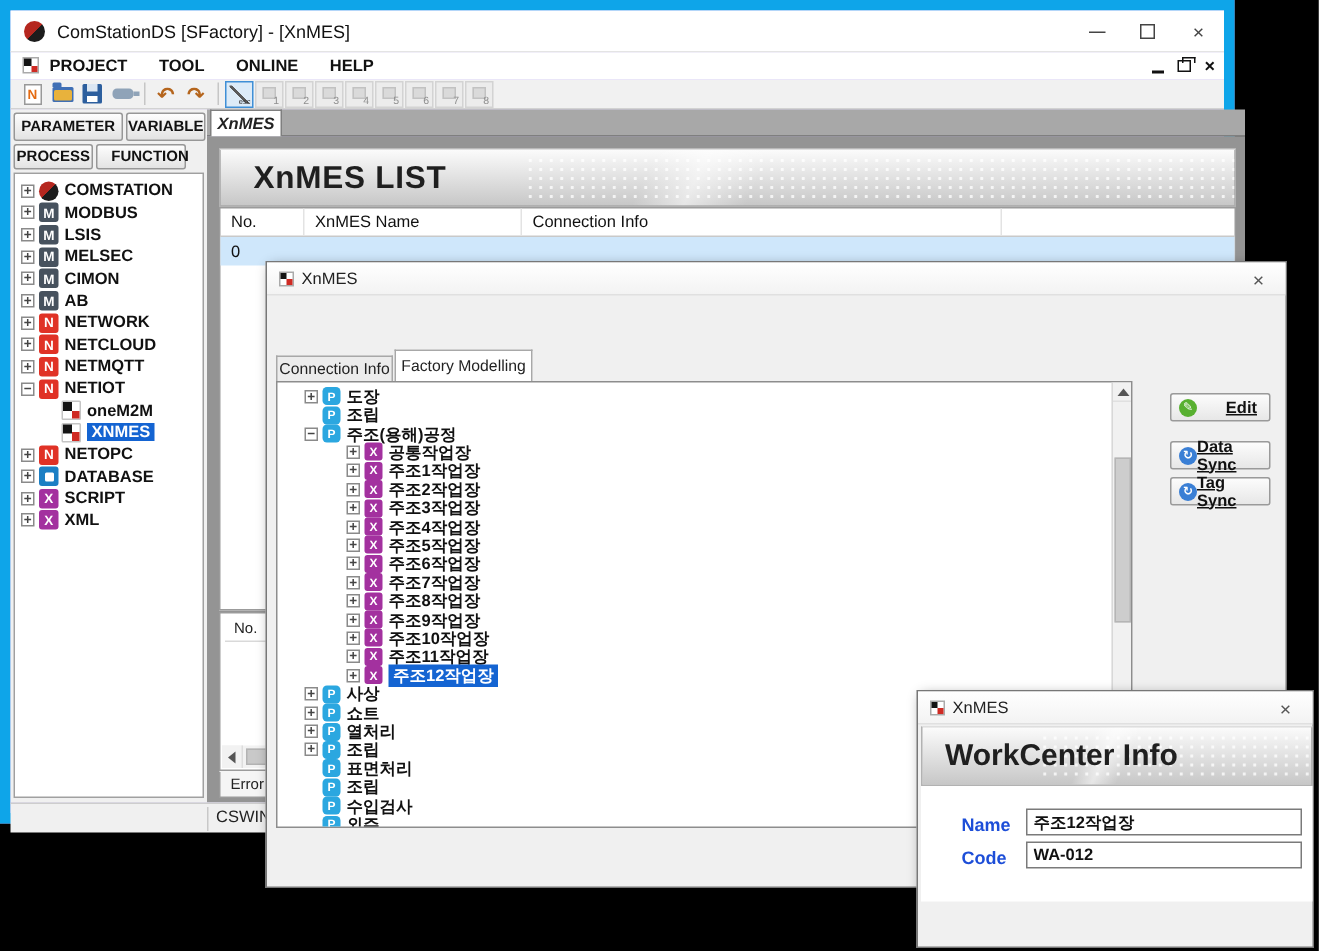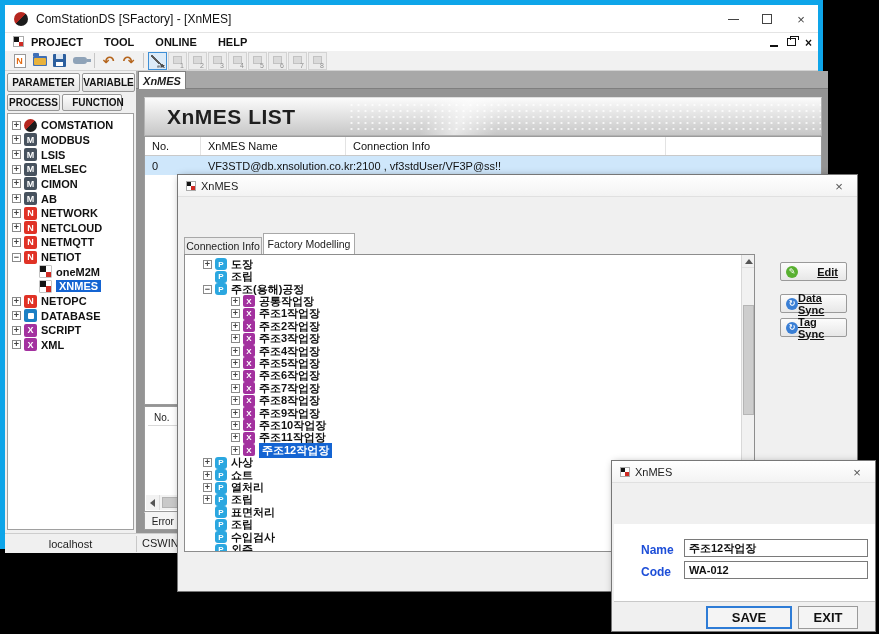--- a/index.html
+++ b/index.html
@@ -2,21 +2,21 @@
 <html><head>
 <meta charset="utf-8">
 <style>
   * { margin:0; padding:0; box-sizing:border-box; }
   html,body { width:879px; height:634px; background:#000; overflow:hidden;
               font-family:"Liberation Sans","DejaVu Sans",sans-serif; }
   .abs { position:absolute; }
 
   
   #main-window { left:0; top:0; width:823px; height:549px; background:#c4b5fd;
-                 border:5px solid #0ea5e9; }
+                 border:7px solid #0ea5e9; }
   #titlebar { left:0; top:0; width:100%; height:28px; background:#fff; border-bottom:1px solid #e4e4e4; }
   #app-logo { left:9px; top:7px; width:14px; height:14px; border-radius:50%;
               background:linear-gradient(135deg,#b5271f 0 50%,#1c1c1c 50% 100%); }
   #title-text { left:31px; top:7px; font-size:12px; color:#111; }
   .winctl { top:6px; width:30px; height:16px; display:flex; align-items:center; justify-content:center; color:#444; }
   #btn-min-line { width:11px; height:0; border-top:1px solid #444; }
   #btn-max-box  { width:10px; height:10px; border:1px solid #444; }
   .close-x { font-size:13px; color:#444; }
 
   #menubar { left:0; top:28px; width:100%; height:18px; background:#fff; }
@@ -355,39 +355,37 @@
     </div>
     <div class="abs" id="main-table">
       <div class="tr th-row" id="tbl-head">
           <div class="cell" style="width: 56px;">No.</div>
           <div class="cell" style="width: 145px;">XnMES Name</div>
           <div class="cell" style="width: 320px;">Connection Info</div>
         </div>
       <div id="tbl-body">
           <div class="tr row-selected">
             <div class="cell" style="width: 56px; border-right: none;">0</div>
-            <div class="cell" style="width: 320px; border-right: none;">VF3STD@db.xnsolution.co.kr:2100 , vf3stdUser/VF3P@ss!!</div>
             <div class="cell" style="width: 157px; border-right: none;"></div>
           </div>
         </div>
     </div>
     <div class="abs" id="error-panel">
       <div class="abs" id="error-col">No.</div>
       <div class="abs" id="error-hscroll">
         <div class="scroll-arrow-left">
             <div class="tri-left"></div>
           </div>
         <div id="error-hthumb"></div>
       </div>
     </div>
     <div class="abs" id="error-tab">Error List</div>
   </div>
 
   <div class="abs" id="statusbar">
-    <div class="abs" id="status-left">localhost</div>
     <div class="abs" id="status-sep"></div>
     <div class="abs" id="status-right">CSWIN_N</div>
   </div>
 </div>
 
 <div class="abs dialog" id="mes-dialog">
   <div class="dlg-titlebar">
     <div class="dlg-icon checker"></div>
     <div class="dlg-title">XnMES</div>
     <div class="dlg-close"><span>×</span></div>
@@ -538,26 +536,25 @@
         <span class="blabel">Tag Sync</span>
       </div>
     </div>
 </div>
 
 <div class="abs dialog" id="wc-dialog">
   <div class="dlg-titlebar">
     <div class="dlg-icon checker"></div>
     <div class="dlg-title">XnMES</div>
     <div class="dlg-close"><span>×</span></div>
+  </div>
+  <div class="panel-header abs" id="wc-header">
+    <div class="panel-title">WorkCenter Info</div>
   </div>
   <div class="abs" id="wc-body">
     <div id="wc-fields">
         <div class="wc-label" style="top: 19px;">Name</div>
         <input class="wc-input" value="주조12작업장" style="top: 15px;">
         <div class="wc-label" style="top: 41px;">Code</div>
         <input class="wc-input" value="WA-012" style="top: 37px;">
       </div>
   </div>
-  <div class="abs" id="wc-footer">
-    <div class="wc-btn" id="wc-save">SAVE</div>
-    <div class="wc-btn" id="wc-exit">EXIT</div>
-  </div>
 </div>
 
 </body></html>

